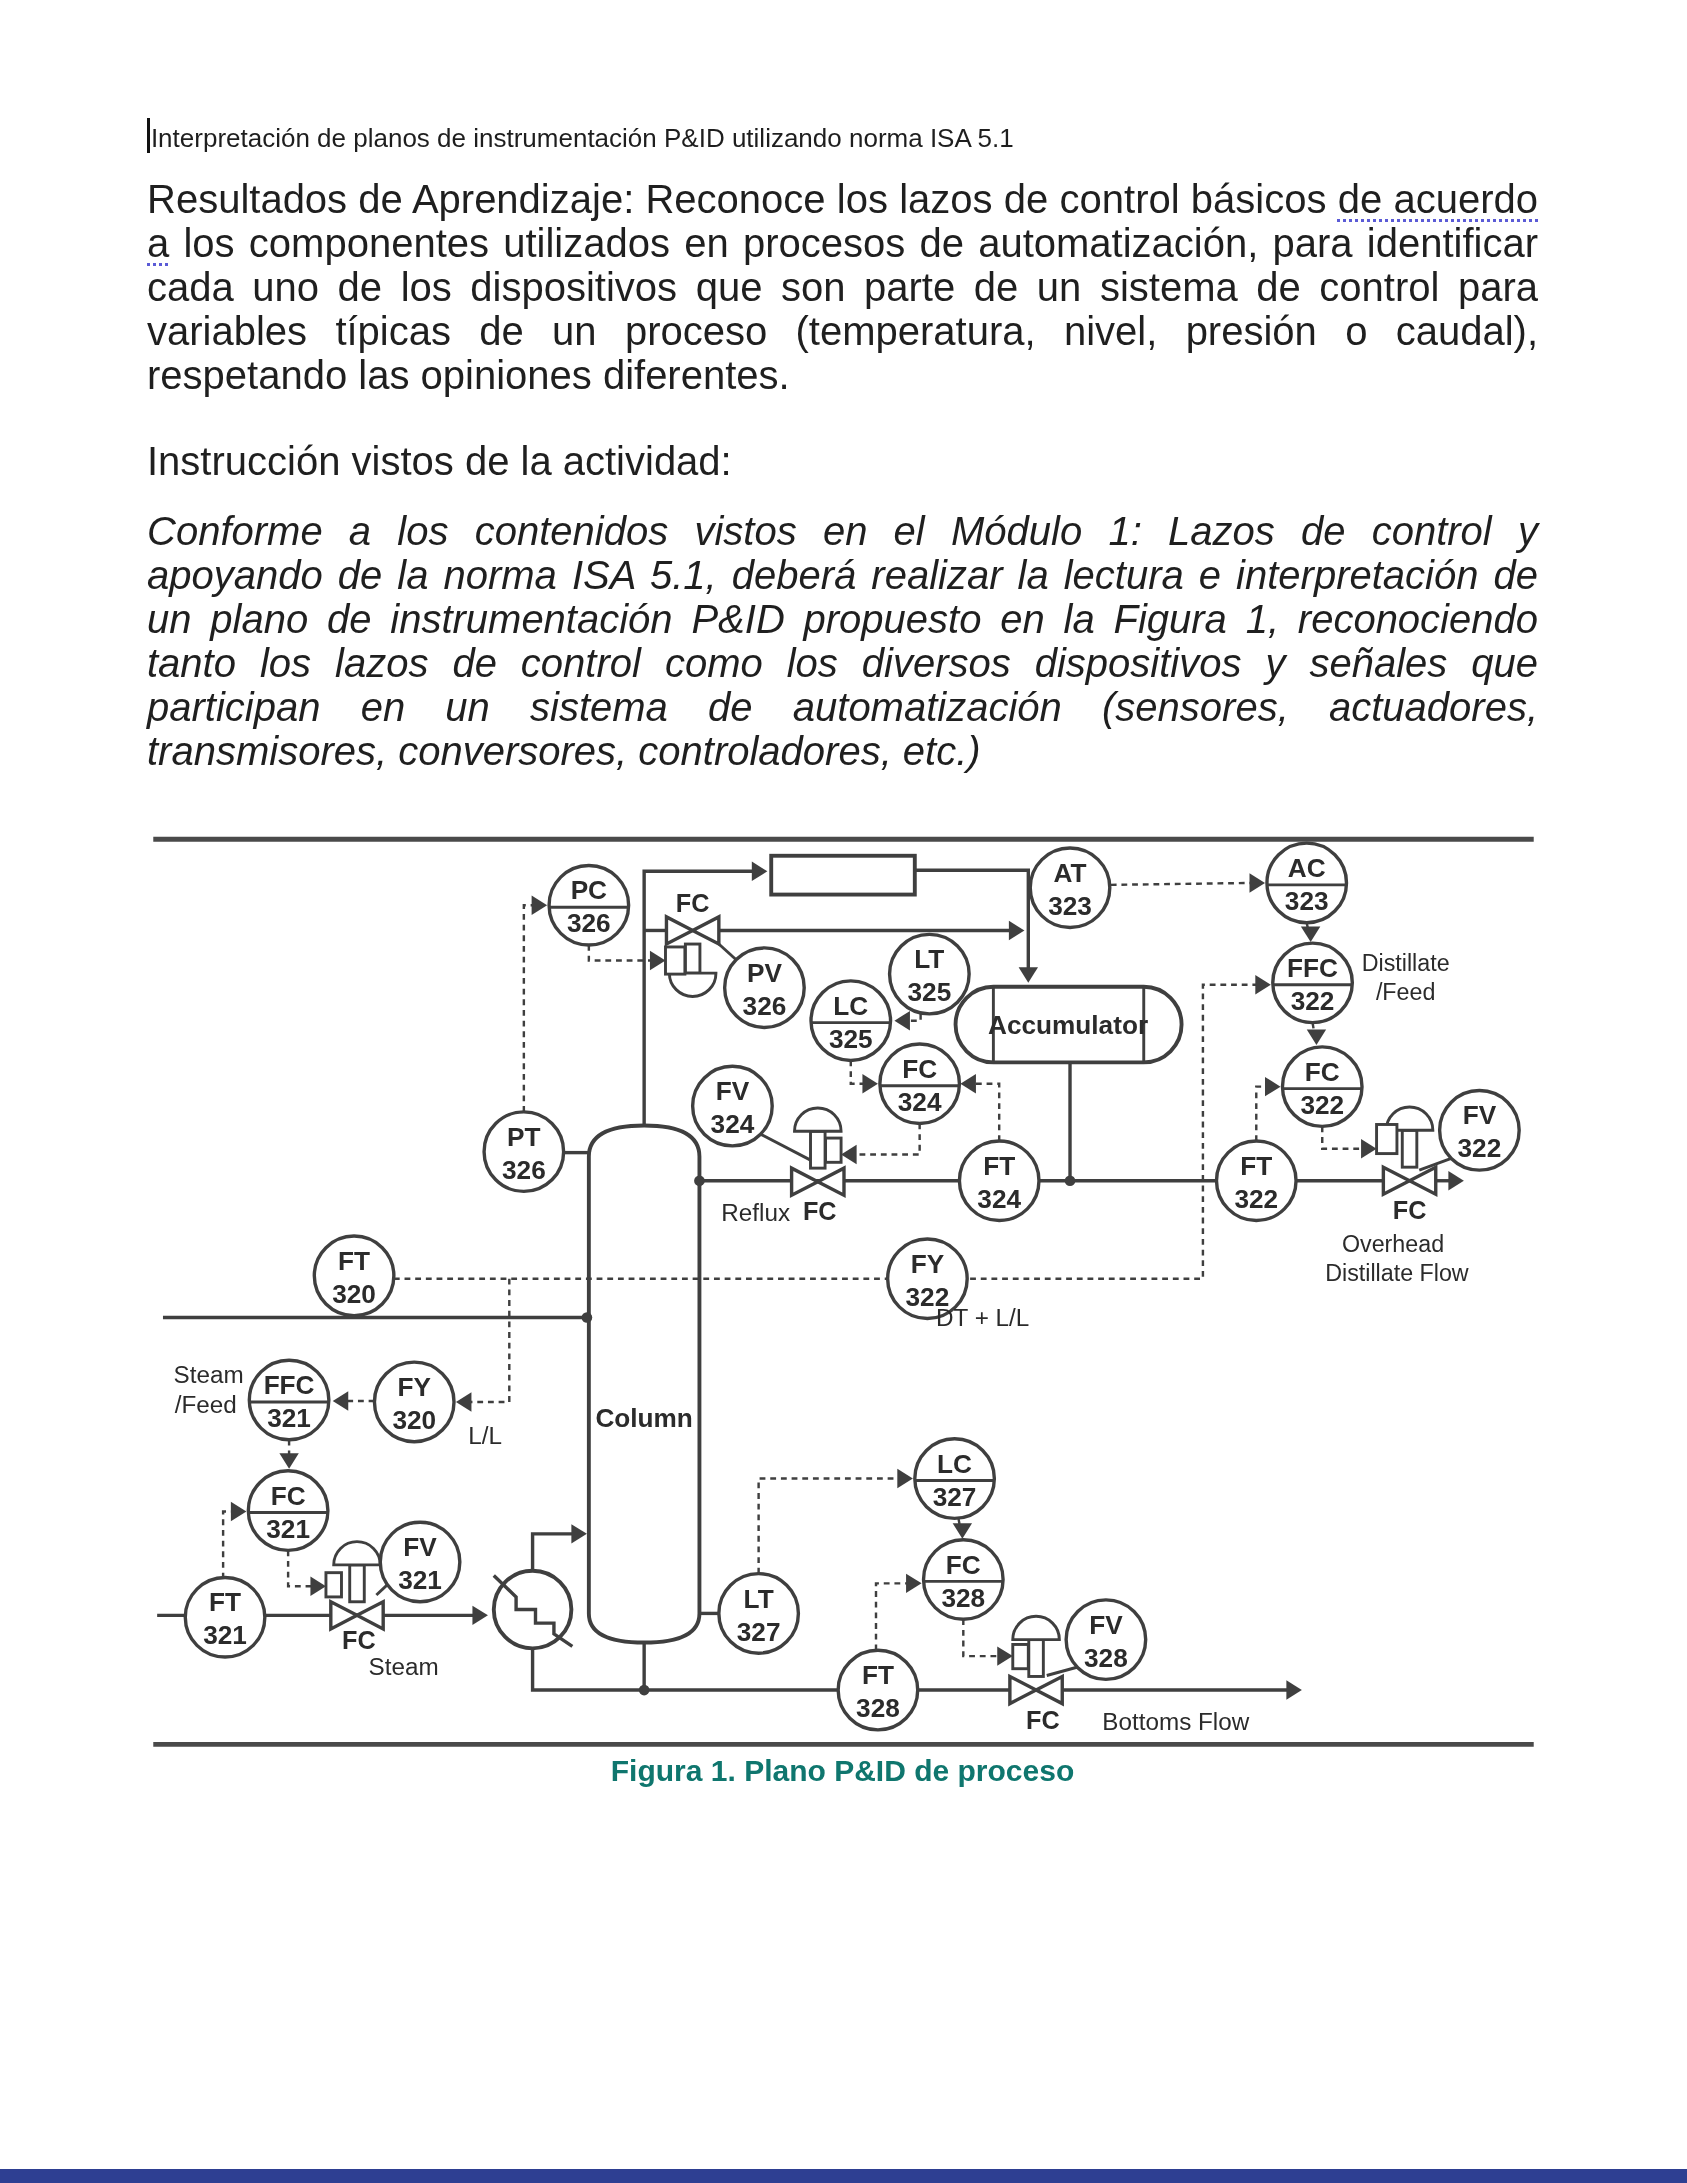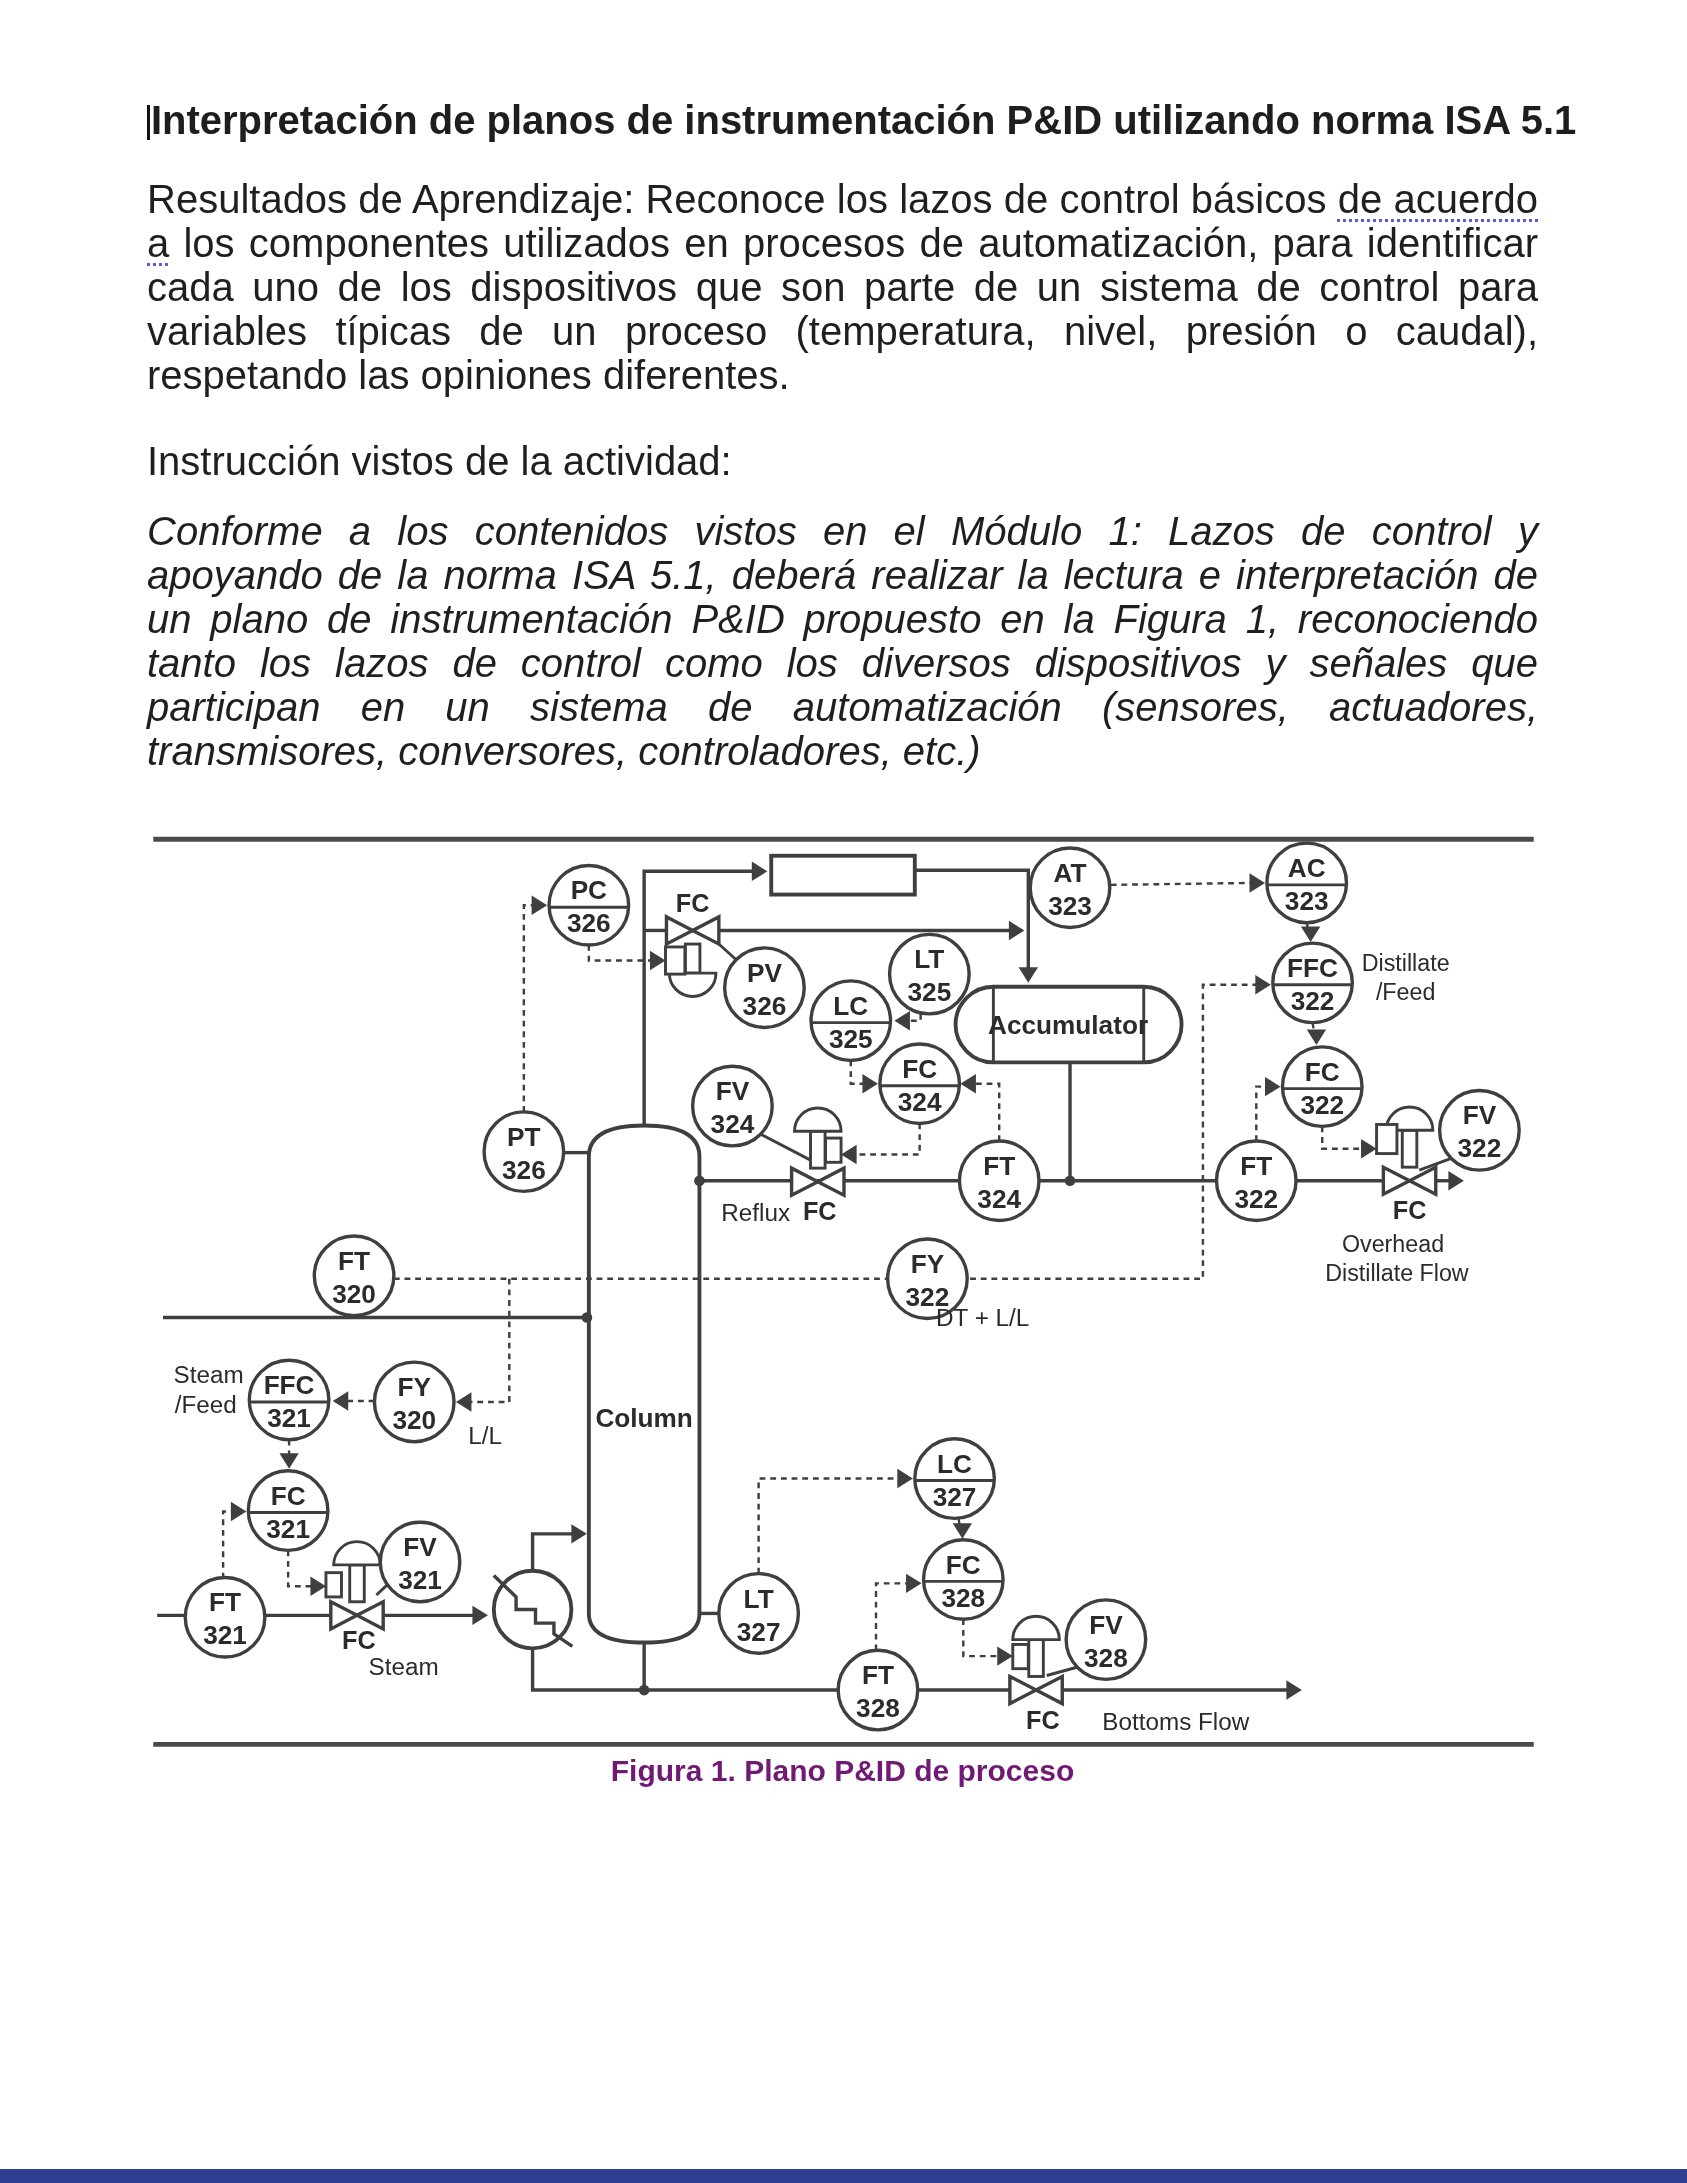--- a/index.html
+++ b/index.html
@@ -1,29 +1,29 @@
 <!DOCTYPE html>
 <html><head>
 <meta charset="utf-8">
 <style>
   html,body{margin:0;padding:0;background:#e8e8e8;}
   .page{position:relative;width:1687px;height:2183px;background:#ffffff;overflow:hidden;
         font-family:"Liberation Sans",sans-serif;color:#1e1e1e;}
-  .doc-title{position:absolute;left:147px;top:99px;width:1397px;
-             font-size:40px;line-height:43px;font-weight:700;white-space:nowrap;}
+  .doc-title{position:absolute;left:147px;top:117px;width:1397px;
+             font-size:26px;line-height:43px;font-weight:400;white-space:nowrap;}
   .cursor{display:inline-block;width:2.9px;height:35px;background:#111;vertical-align:-5.8px;margin-right:1px;}
   .para{position:absolute;left:147px;width:1391px;font-size:40px;line-height:44px;
         text-align:justify;color:#1f1f1f;}
   .p1{top:177px;}
   .p2{top:439px;text-align:left;}
   .p3{top:509px;font-style:italic;}
   .p4{top:1844px;}
   .marked{text-decoration:underline dotted #5b5bd6 2.9px;text-underline-offset:5.8px;}
   .caption{position:absolute;left:147px;top:1754px;width:1391px;text-align:center;
-           font-size:30px;font-weight:700;color:#701a75;}
+           font-size:30px;font-weight:700;color:#0f766e;}
   .diagram-svg{position:absolute;left:0;top:0;}
   .bottom-bar{position:absolute;left:0;bottom:0;width:1687px;height:13.6px;background:#2e3f92;}
 </style>
 </head>
 <body>
 
 <div class="page">
 
   <div class="doc-title"><span class="cursor"></span><span>Interpretación de planos de instrumentación P&amp;ID utilizando norma ISA 5.1</span></div>
 

